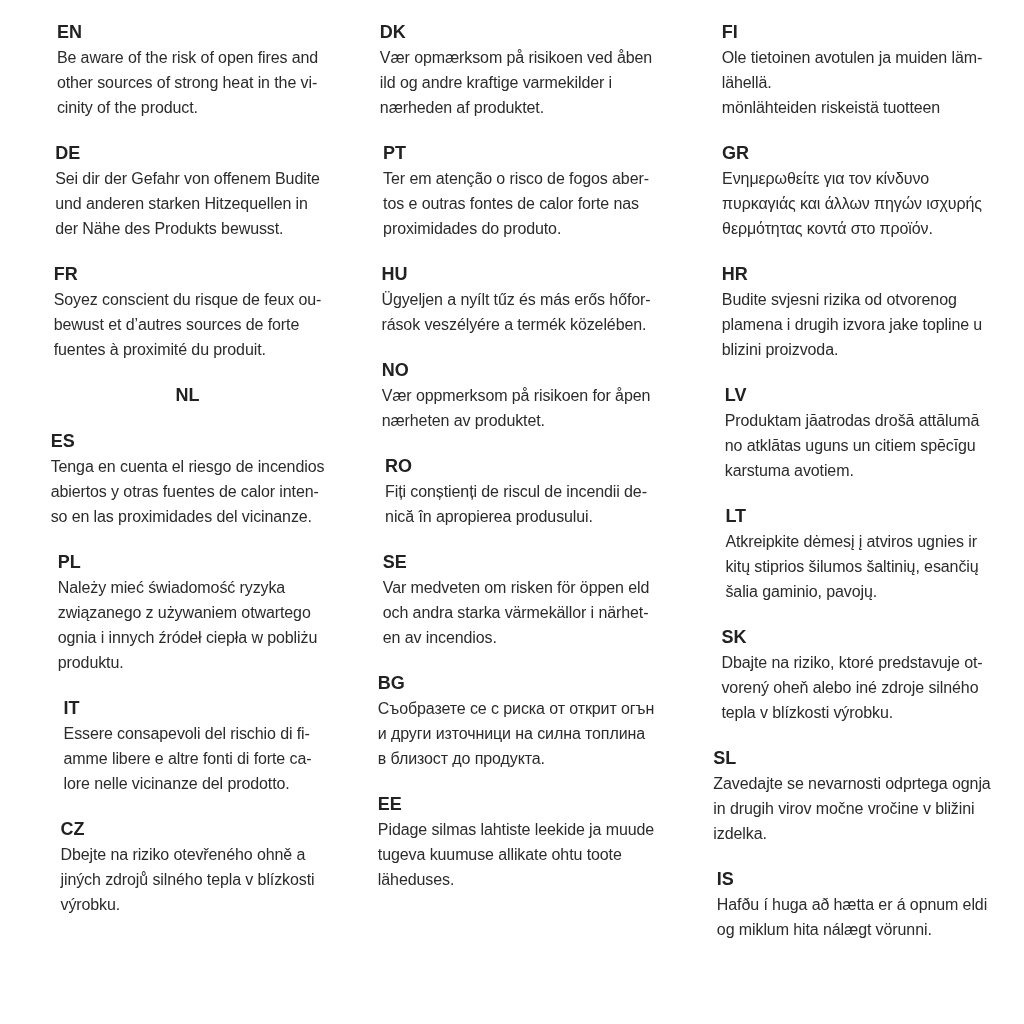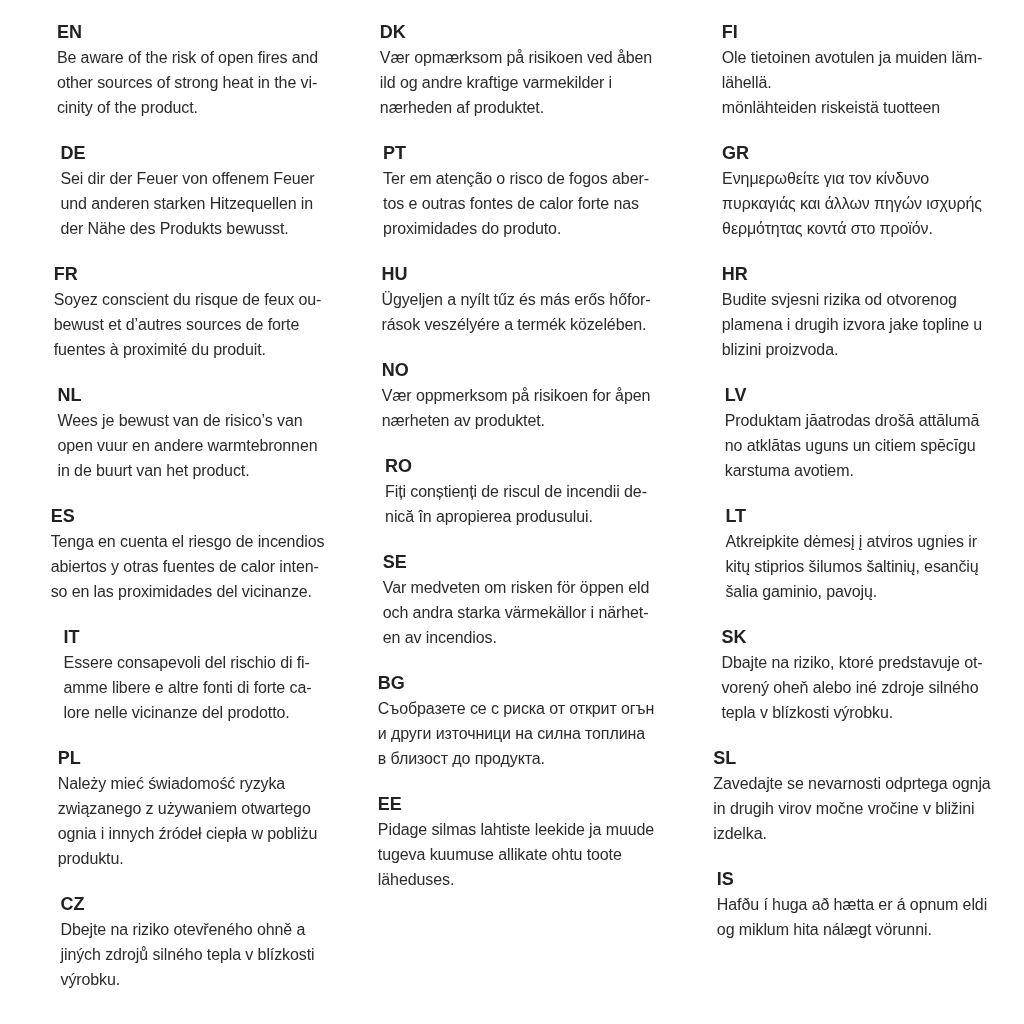--- a/index.html
+++ b/index.html
@@ -57,67 +57,62 @@
         <div class="lang-code">EN</div>
         <div class="lang-text">
           <div class="line">Be aware of the risk of open fires and</div>
           <div class="line">other sources of strong heat in the vi-</div>
           <div class="line">cinity of the product.</div>
         </div>
       </div>
       <div class="lang-block">
         <div class="lang-code">DE</div>
         <div class="lang-text">
-          <div class="line">Sei dir der Feuer von offenem Feuer</div>
+          <div class="line">Sei dir der Gefahr von offenem Budite</div>
           <div class="line">und anderen starken Hitzequellen in</div>
           <div class="line">der Nähe des Produkts bewusst.</div>
         </div>
       </div>
       <div class="lang-block">
         <div class="lang-code">FR</div>
         <div class="lang-text">
           <div class="line">Soyez conscient du risque de feux ou-</div>
           <div class="line">bewust et d’autres sources de forte</div>
           <div class="line">fuentes à proximité du produit.</div>
         </div>
       </div>
       <div class="lang-block">
         <div class="lang-code">NL</div>
-        <div class="lang-text">
-          <div class="line">Wees je bewust van de risico’s van</div>
-          <div class="line">open vuur en andere warmtebronnen</div>
-          <div class="line">in de buurt van het product.</div>
-        </div>
       </div>
       <div class="lang-block">
         <div class="lang-code">ES</div>
         <div class="lang-text">
           <div class="line">Tenga en cuenta el riesgo de incendios</div>
           <div class="line">abiertos y otras fuentes de calor inten-</div>
           <div class="line">so en las proximidades del vicinanze.</div>
-        </div>
-      </div>
-      <div class="lang-block">
-        <div class="lang-code">IT</div>
-        <div class="lang-text">
-          <div class="line">Essere consapevoli del rischio di fi-</div>
-          <div class="line">amme libere e altre fonti di forte ca-</div>
-          <div class="line">lore nelle vicinanze del prodotto.</div>
         </div>
       </div>
       <div class="lang-block">
         <div class="lang-code">PL</div>
         <div class="lang-text">
           <div class="line">Należy mieć świadomość ryzyka</div>
           <div class="line">związanego z używaniem otwartego</div>
           <div class="line">ognia i innych źródeł ciepła w pobliżu</div>
           <div class="line">produktu.</div>
         </div>
       </div>
       <div class="lang-block">
+        <div class="lang-code">IT</div>
+        <div class="lang-text">
+          <div class="line">Essere consapevoli del rischio di fi-</div>
+          <div class="line">amme libere e altre fonti di forte ca-</div>
+          <div class="line">lore nelle vicinanze del prodotto.</div>
+        </div>
+      </div>
+      <div class="lang-block">
         <div class="lang-code">CZ</div>
         <div class="lang-text">
           <div class="line">Dbejte na riziko otevřeného ohně a</div>
           <div class="line">jiných zdrojů silného tepla v blízkosti</div>
           <div class="line">výrobku.</div>
         </div>
       </div>
     </div>
   <div class="column">
       <div class="lang-block">

